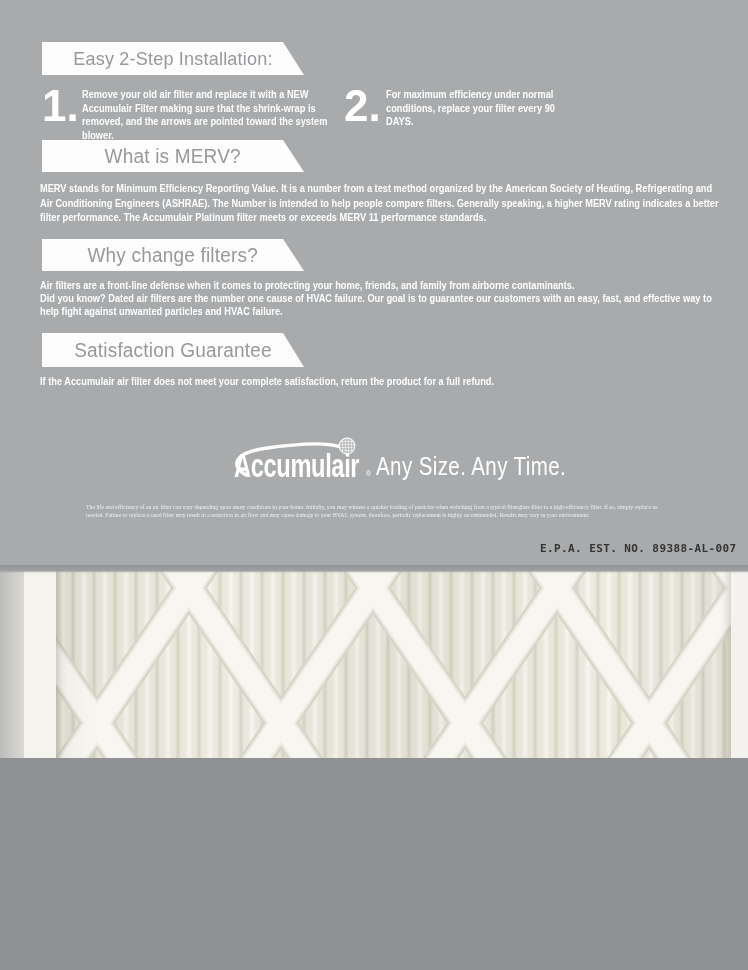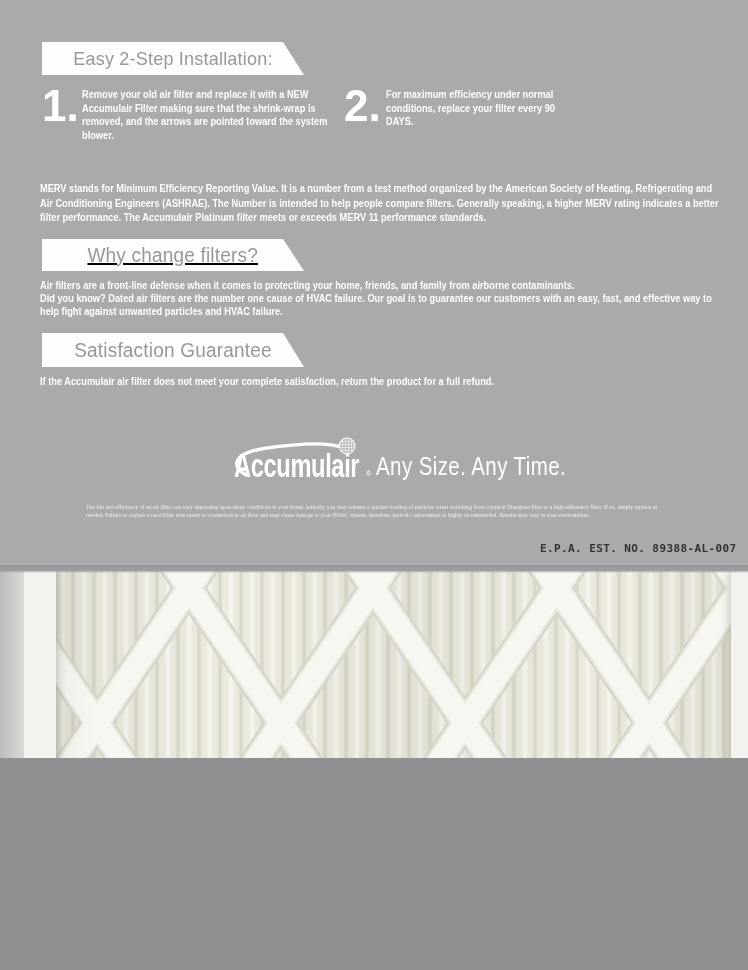--- a/index.html
+++ b/index.html
@@ -106,25 +106,28 @@
   <div class="step-num" style="left:42px;top:84px;">1.</div>
   <div class="par copy step-text" style="left:82px;top:88px;width:293px;">
     <span>Remove your old air filter and replace it with a </span><span class="xbold">NEW Accumulair Filter</span><span> making sure that the shrink-wrap is removed, and the arrows are pointed toward the system blower.</span>
   </div>
 
   <div class="step-num" style="left:344px;top:84px;">2.</div>
   <div class="par copy step-text" style="left:386px;top:88px;width:210px;">
     <span>For maximum efficiency under normal conditions, replace your filter every </span><span class="xbold">90 DAYS.</span><span></span>
   </div>
 
+  <div class="banner" style="top:140px;height:32px;">
+    <span class="banner-text" style="font-size:20px;">What is MERV?</span>
+  </div>
   <div class="par copy" style="left:40px;top:181px;width:775px;font-size:10.5px;line-height:14.6px;">
     <span class="xbold">MERV</span><span> stands for Minimum Efficiency Reporting Value. It is a number from a test method organized by the American Society of Heating, Refrigerating and Air Conditioning Engineers (ASHRAE). The Number is intended to help people compare filters. Generally speaking, a higher MERV rating indicates a better filter performance. The Accumulair Platinum filter meets or exceeds MERV 11 performance standards.</span>
   </div>
 
-  <div class="banner" style="top:239px;height:32px;text-decoration:underline;">
+  <div class="banner" style="top:239px;height:32px;">
     <span class="banner-text" style="font-size:20px;">Why change filters?</span>
   </div>
   <div class="par copy" style="left:40px;top:279px;width:775px;font-size:10.5px;line-height:12.8px;">
     <div>Air filters are a front-line defense when it comes to protecting your home, friends, and family from airborne contaminants.</div>
     <div><span class="xbold">Did you know?</span><span> Dated air filters are the number one cause of HVAC failure. Our goal is to guarantee our customers with an easy, fast, and effective way to help fight against unwanted particles and HVAC failure.</span></div>
   </div>
 
   <div class="banner" style="top:333px;height:34px;">
     <span class="banner-text" style="font-size:20px;">Satisfaction Guarantee</span>
   </div>

